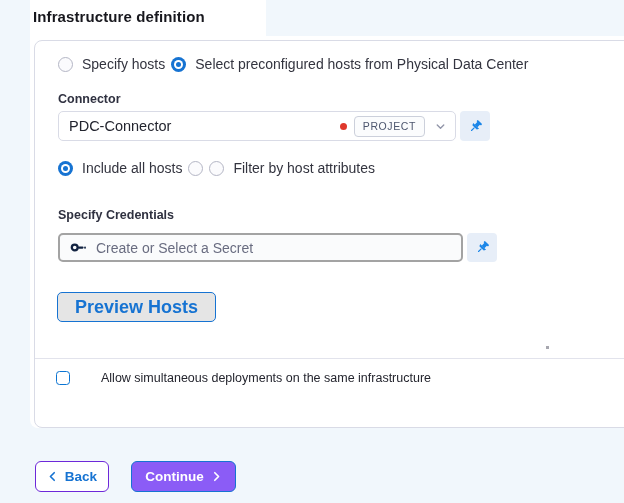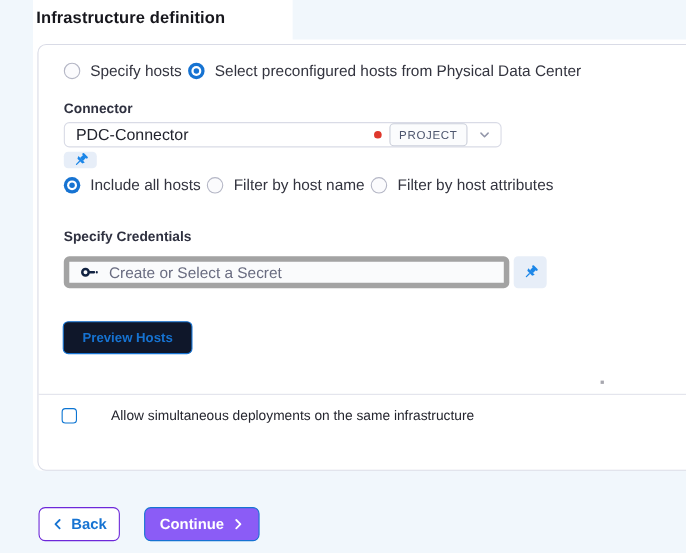--- a/index.html
+++ b/index.html
@@ -44,29 +44,29 @@
     font-size:10.5px; letter-spacing:0.6px; color:#4d566e; font-weight:500; flex:0 0 auto;
   }
   .chev-down { margin-left:9px; flex:0 0 auto; display:flex; align-items:center; }
 
   .pin-btn {
     width:30px; border-radius:4px; background:#e7eef8; display:flex; align-items:center; justify-content:center;
     cursor:pointer; flex:0 0 auto;
   }
 
   .secret-field {
-    width:405px; height:29px; background:#fafbfc; border:5px solid #a3a3a3; border-radius:5px;
+    width:405px; height:29px; background:#fafbfc; border:2px solid #a3a3a3; border-radius:5px;
     display:flex; align-items:center; padding:0 10px; gap:9px; cursor:pointer;
   }
   .secret-placeholder { font-size:14px; color:#696c80; }
 
   .preview-btn {
     position:absolute; left:22px; top:251px; height:30px; padding:0 17px;
-    background:#0f172a; border:1px solid #1673d2; border-radius:5px;
-    font-size:12px; font-weight:700; color:#1673d2; display:flex; align-items:center; cursor:pointer;
+    background:#e5e5e5; border:1px solid #1673d2; border-radius:5px;
+    font-size:18px; font-weight:700; color:#1673d2; display:flex; align-items:center; cursor:pointer;
     font-family:"Liberation Sans", sans-serif;
   }
 
   .divider { position:absolute; left:0; right:0; top:317px; border-top:1px solid #e2e3ec; }
   .tiny-artifact { position:absolute; left:511px; top:305px; width:3px; height:3px; background:#91919b; opacity:.8; }
 
   .checkbox-row { position:absolute; left:21px; top:330px; display:flex; align-items:center; gap:31px; cursor:pointer; }
   .checkbox { width:14px; height:14px; border:1.5px solid #0b74d2; border-radius:3.5px; background:#ffffff; flex:0 0 auto; }
   .checkbox-label { font-size:12.5px; color:#24252e; }
 
@@ -89,21 +89,21 @@
       <span class="radio off"></span>
       <span class="radio-label">Specify hosts</span>
     </div>
     <div class="radio-item">
       <span class="radio on"></span>
       <span class="radio-label">Select preconfigured hosts from Physical Data Center</span>
     </div>
   </div>
 
   <div class="field-label" style="left:23px; top:51px;">Connector</div>
-  <div class="control-row" style="left:23px; top:70px; height:30px;flex-direction:column;">
+  <div class="control-row" style="left:23px; top:70px; height:30px;">
     <div class="connector-field">
       <span class="connector-value">PDC-Connector</span>
       <span class="status-dot"></span>
       <span class="scope-tag">PROJECT</span>
       <span class="chev-down">
         <svg width="13" height="13" viewBox="0 0 16 16">
             <path d="M4 6.2 8 10.2 12 6.2" fill="none" stroke="#9296a9" stroke-width="1.7" stroke-linecap="round" stroke-linejoin="round"></path>
           </svg>
       </span>
     </div>
@@ -121,21 +121,20 @@
     </div>
   </div>
 
   <div class="radio-row" style="left:23px; top:119px;">
     <div class="radio-item">
       <span class="radio on"></span>
       <span class="radio-label">Include all hosts</span>
     </div>
     <div class="radio-item">
       <span class="radio off"></span>
-      <span class="radio-label">Filter by host name</span>
     </div>
     <div class="radio-item">
       <span class="radio off"></span>
       <span class="radio-label">Filter by host attributes</span>
     </div>
   </div>
 
   <div class="field-label" style="left:23px; top:167px;">Specify Credentials</div>
   <div class="control-row" style="left:23px; top:192px; height:29px;">
     <div class="secret-field">

